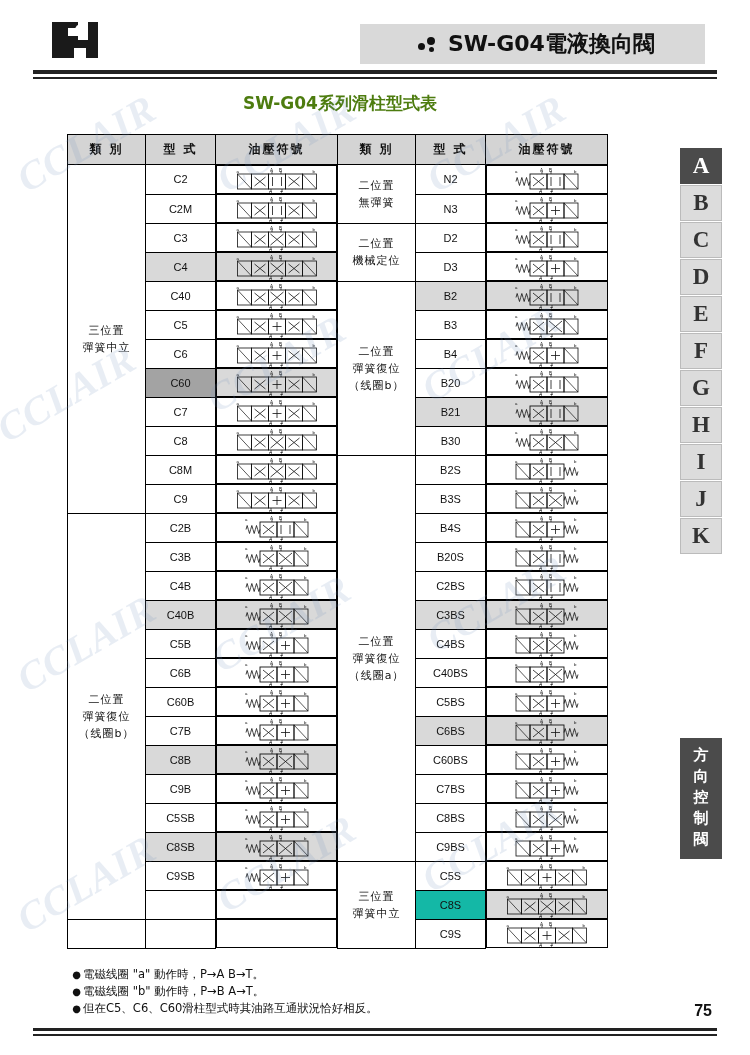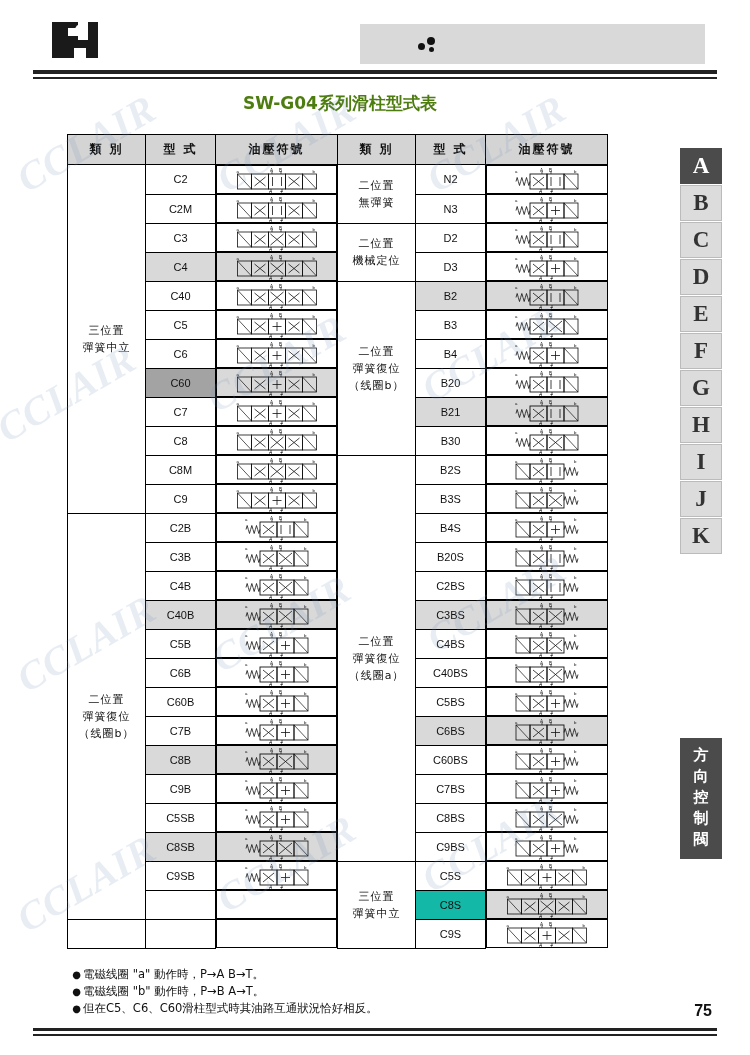--- a/index.html
+++ b/index.html
@@ -127,20 +127,21 @@
       <path d="M20 10 L30 10 L30 18 L20 18 Z" fill="#fff"></path>
     </svg>
   </div>
 
   <div class="title-bar">
     <span class="title-dots">
       <i></i>
         <i></i>
         <i></i>
     </span>
+    <span class="title-text">SW-G04電液換向閥</span>
   </div>
 
   <div class="rule1"></div>
   <div class="rule2"></div>
 </div>
 
 <div class="page-title">SW-G04系列滑柱型式表</div>
 
 <div class="tbl-wrap">
   <table class="main">

